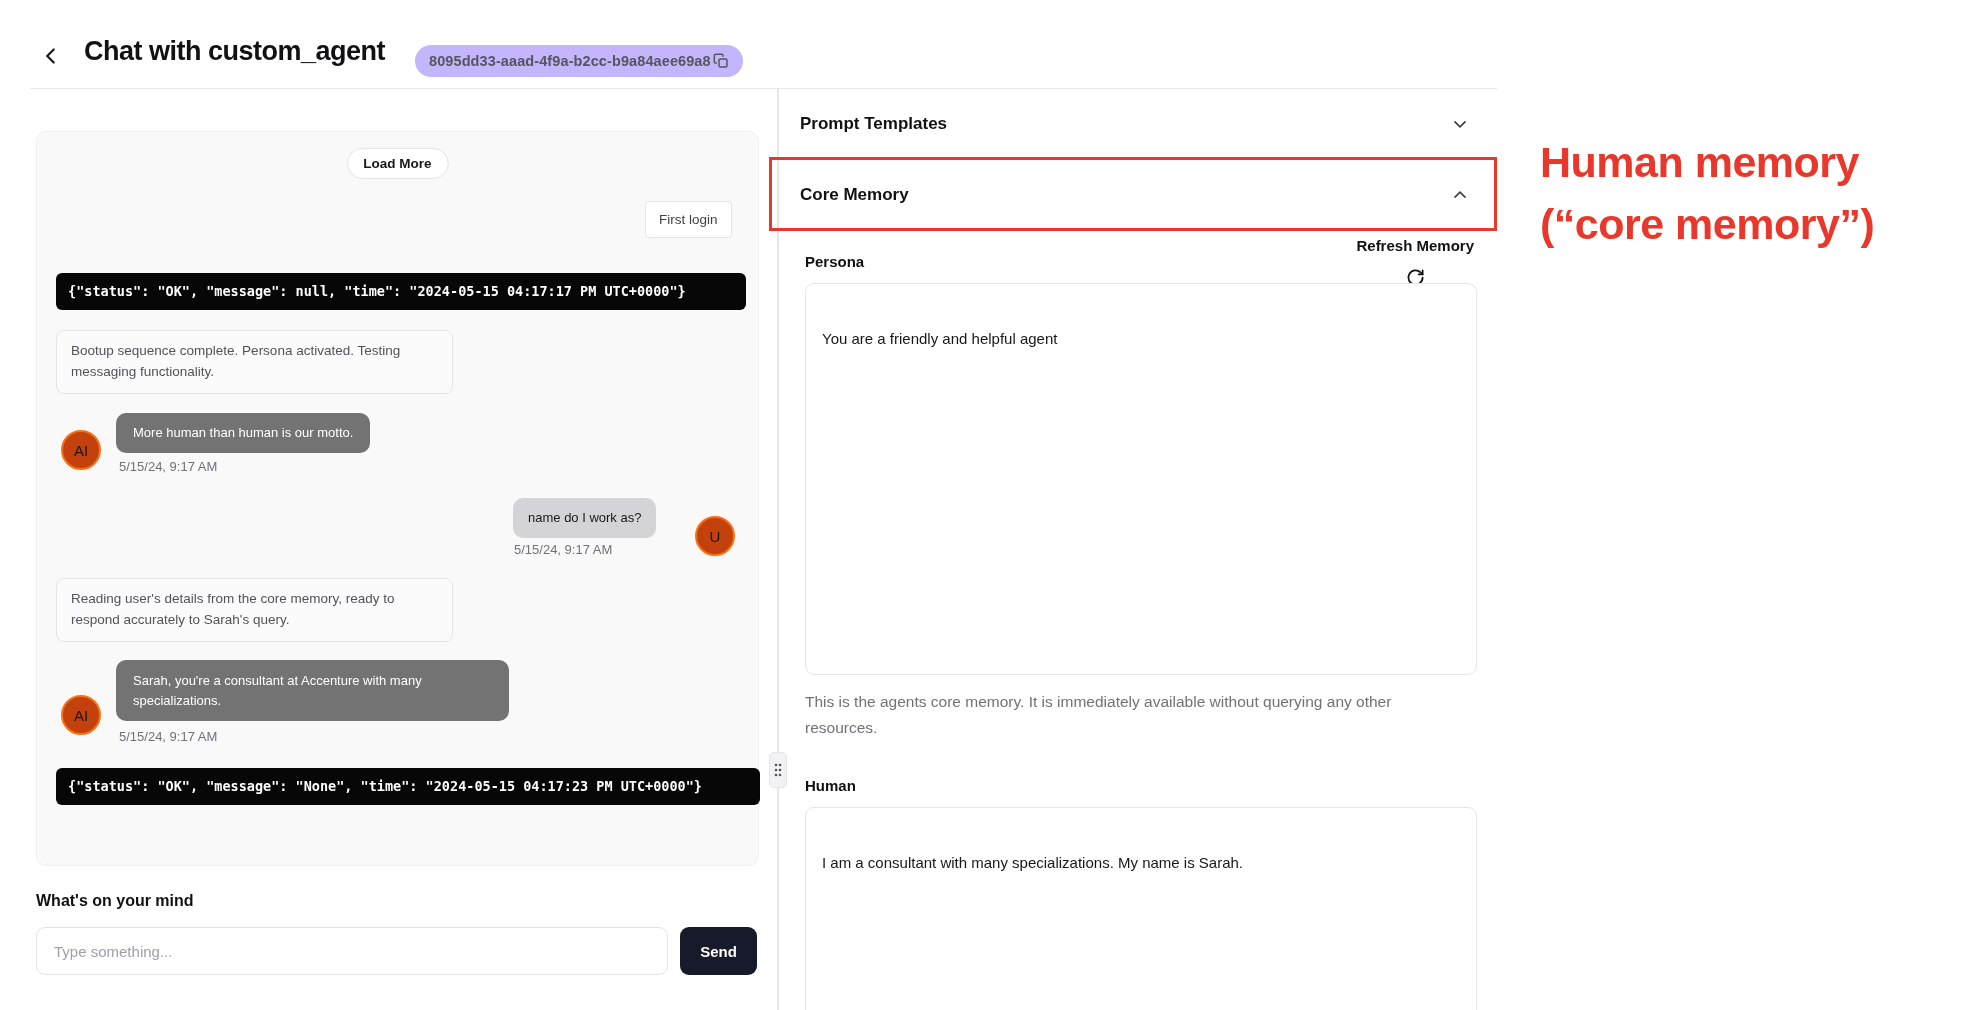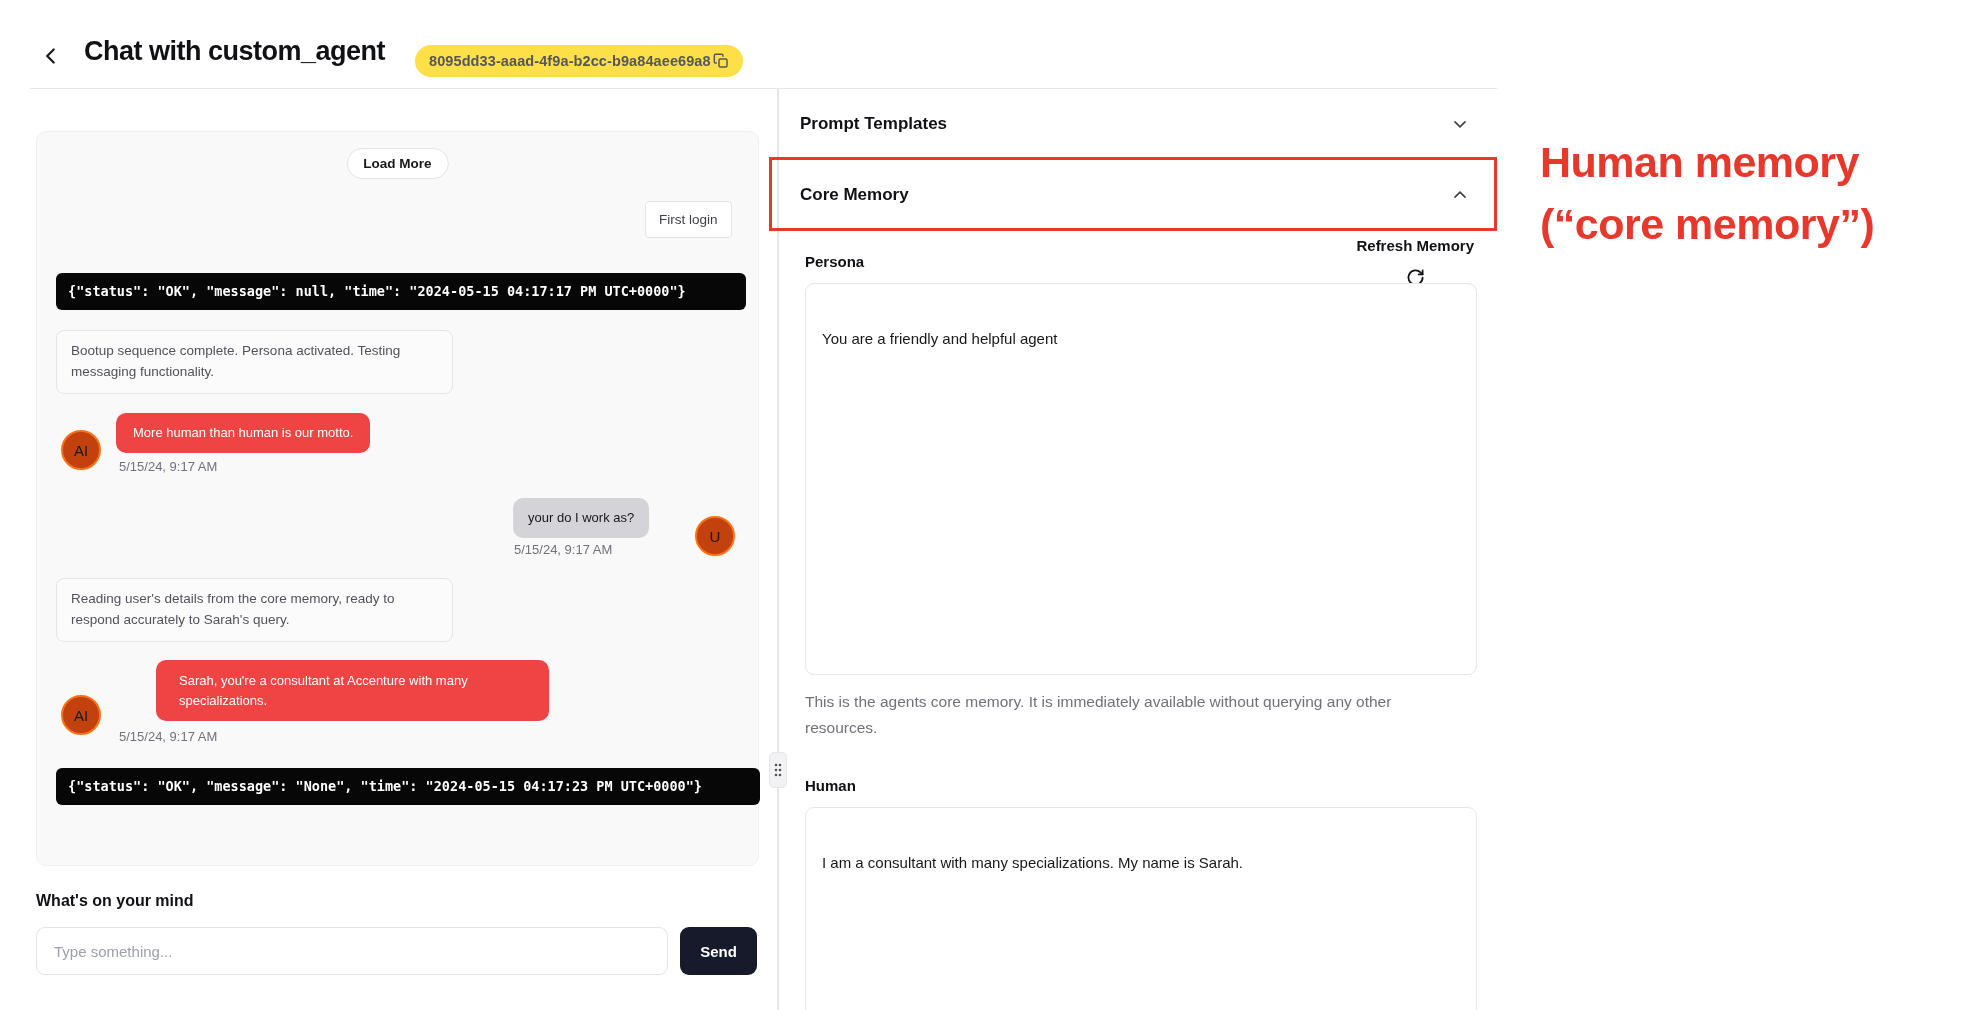--- a/index.html
+++ b/index.html
@@ -8,21 +8,21 @@
     position:relative; width:1986px; height:1010px; overflow:hidden;
     background:#ffffff; font-family:"Liberation Sans", sans-serif; color:#18181b;
   }
   svg { display:block; }
 
   
   .header { position:absolute; left:0; top:0; width:1986px; height:88px; }
   .back-btn { position:absolute; left:38px; top:42px; width:28px; height:28px; background:none; border:none; cursor:pointer; color:#18181b; }
   .page-title { position:absolute; left:84px; top:36px; font-size:27px; font-weight:700; letter-spacing:-0.5px; color:#101114; }
   .id-badge { position:absolute; left:415px; top:45px; height:32px; display:flex; align-items:center; gap:2px;
-    background:#fde047; border-radius:16px; padding:0 14px; }
+    background:#c4b5fd; border-radius:16px; padding:0 14px; }
   .id-badge .id-text { font-size:14.5px; font-weight:700; color:#55565e; letter-spacing:0.1px; }
   .copy-btn { background:none; border:none; cursor:pointer; color:#55565e; padding:0; }
   .header-divider { position:absolute; left:30px; top:88px; width:1467px; height:1px; background:#e7e7ea; }
 
   
   .chat-panel { position:absolute; left:36px; top:131px; width:723px; height:735px;
     background:#f9f9fa; border:1px solid #f0f0f2; border-radius:10px; }
   .load-more { position:absolute; top:16px; left:50%; transform:translateX(-50%);
     background:#fff; border:1px solid #e4e4e7; border-radius:16px; height:31px; padding:0 16px;
     font-family:"Liberation Sans", sans-serif; font-size:13.5px; font-weight:700; color:#18181b; cursor:pointer; }
@@ -34,23 +34,23 @@
   .json-1 { left:19px; top:141px; width:690px; }
   .json-2 { left:19px; top:636px; width:704px; }
   .sys-box { position:absolute; left:19px; width:397px; background:#fbfbfc; border:1px solid #e5e5e8;
     border-radius:8px; padding:10px 14px; font-size:13.5px; line-height:1.55; color:#52525b; }
   .sys-1 { top:198px; }
   .sys-2 { top:446px; }
   .avatar { position:absolute; width:40px; height:40px; border-radius:50%; background:#c2410c;
     border:2px solid #f97316; display:flex; align-items:center; justify-content:center;
     font-size:15px; color:#18181b; }
   .bubble { position:absolute; border-radius:10px; font-size:13px; line-height:1.5; }
-  .bubble-ai { background:#ef4444; color:#ffffff; padding:10px 17px; }
+  .bubble-ai { background:#737373; color:#ffffff; padding:10px 17px; }
   .bubble-ai-1 { left:79px; top:281px; }
-  .bubble-ai-2 { left:79px; top:528px; width:393px; padding:11px 23px;margin-left:40px; }
+  .bubble-ai-2 { left:79px; top:528px; width:393px; padding:11px 17px; }
   .bubble-user { background:#d4d4d8; color:#18181b; padding:10px 15px; left:476px; top:366px; }
   .timestamp { position:absolute; font-size:13px; color:#71717a; }
   .ts-1 { left:82px; top:327px; }
   .ts-2 { left:477px; top:410px; }
   .ts-3 { left:82px; top:597px; }
   .avatar-ai-1 { left:24px; top:298px; }
   .avatar-u { left:658px; top:384px; }
   .avatar-ai-2 { left:24px; top:563px; }
 
   
@@ -126,21 +126,21 @@
     <div class="first-login">First login</div>
 
     <div class="json-bar json-1">{"status": "OK", "message": null, "time": "2024-05-15 04:17:17 PM UTC+0000"}</div>
 
     <div class="sys-box sys-1">Bootup sequence complete. Persona activated. Testing messaging functionality.</div>
 
     <div class="avatar avatar-ai-1">AI</div>
     <div class="bubble bubble-ai bubble-ai-1">More human than human is our motto.</div>
     <div class="timestamp ts-1">5/15/24, 9:17 AM</div>
 
-    <div class="bubble bubble-user">your do I work as?</div>
+    <div class="bubble bubble-user">name do I work as?</div>
     <div class="avatar avatar-u">U</div>
     <div class="timestamp ts-2">5/15/24, 9:17 AM</div>
 
     <div class="sys-box sys-2">Reading user's details from the core memory, ready to respond accurately to Sarah's query.</div>
 
     <div class="avatar avatar-ai-2">AI</div>
     <div class="bubble bubble-ai bubble-ai-2">Sarah, you're a consultant at Accenture with many specializations.</div>
     <div class="timestamp ts-3">5/15/24, 9:17 AM</div>
 
     <div class="json-bar json-2">{"status": "OK", "message": "None", "time": "2024-05-15 04:17:23 PM UTC+0000"}</div>

